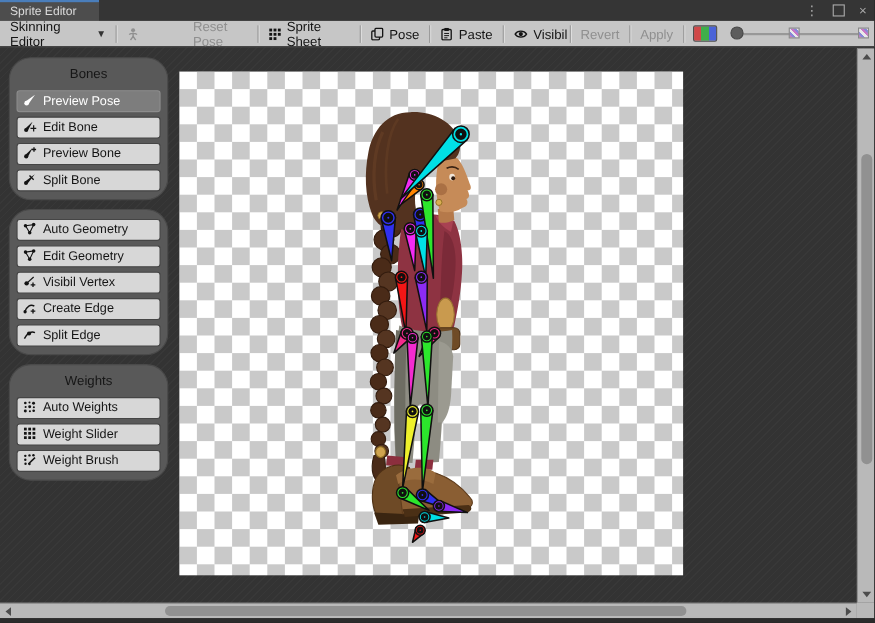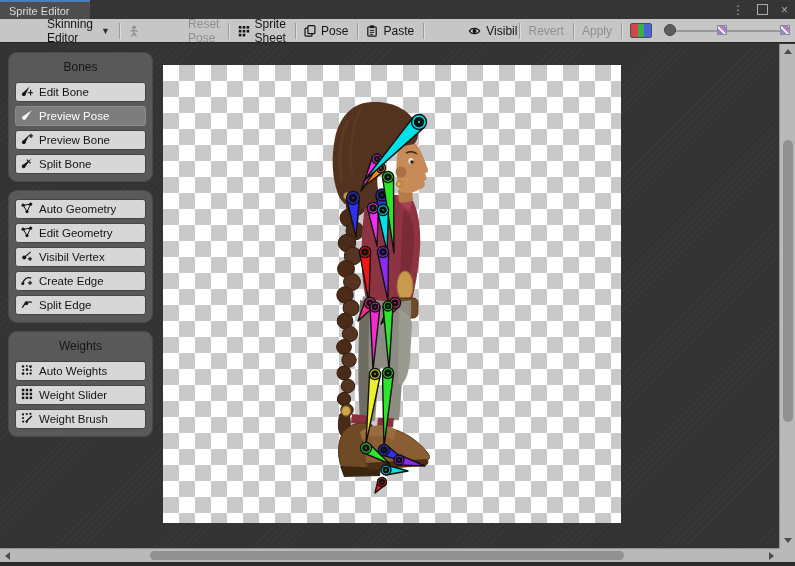--- a/index.html
+++ b/index.html
@@ -11,21 +11,21 @@
   .tab{position:absolute;left:0;top:0;width:90px;height:19px;background:#4d4d4d;
     border-top:2px solid #4a7ebb;box-sizing:border-box;color:#dcdcdc;font-size:11px;
     display:flex;align-items:center;padding-left:9px;}
   .win-controls{position:absolute;right:7px;top:0;height:19px;display:flex;gap:13px;
     align-items:center;color:#ababab;font-size:12px;}
   .win-controls .maxbox{width:9px;height:9px;border:1.5px solid #ababab;display:inline-block;}
   .win-controls span{line-height:1;}
 
   
   .toolbar{position:absolute;top:19px;left:0;right:0;height:23px;background:#c6c6c6;
-    border-bottom:1px solid #262626;display:flex;align-items:center;font-size:12px;color:#141414;box-sizing:content-box;padding-left:38px;}
+    border-bottom:1px solid #262626;display:flex;align-items:center;font-size:12px;color:#141414;box-sizing:content-box;}
   .tb-btn{display:flex;align-items:center;gap:5px;padding:0 9px;height:100%;}
   .tb-btn svg{display:block;}
   .tb-sep{width:1px;height:16px;background:#9b9b9b;box-shadow:1px 0 0 #dedede;}
   .disabled{color:#8f8f8f;gap:48px;}
   .caret{font-size:9px;margin-left:3px;color:#333;}
   .clip{max-width:44px;overflow:hidden;white-space:nowrap;display:inline-block;}
   .tb-right{margin-left:auto;display:flex;align-items:center;height:100%;}
   .tb-swatch{width:20px;height:13px;border:1px solid #4e4e4e;border-radius:2px;margin:0 8px;
     background:linear-gradient(90deg,#d04848 0 33%,#3fae4a 33% 66%,#4a63d8 66%);}
   .tb-slider{position:relative;width:132px;height:23px;margin-right:3px;}
@@ -40,21 +40,21 @@
   .viewport{position:absolute;top:43px;left:0;right:0;bottom:0;
     background-image:repeating-linear-gradient(135deg,rgba(255,255,255,0.022) 0 1px,rgba(0,0,0,0) 1px 5px);
     background-color:#333333;}
   .checker{position:absolute;left:163px;top:22px;width:458px;height:458px;
     background:conic-gradient(#c9c9c9 0 25%,#ffffff 0 50%,#c9c9c9 0 75%,#ffffff 0);
     background-size:32px 32px;}
   .sprite-svg{position:absolute;left:163px;top:22px;width:458px;height:458px;}
 
   
   .panels{position:absolute;left:8px;top:9px;width:145px;}
-  .panel{width:145px;background:#595959;border:1px solid #4a4a4a;border-radius:9px;
+  .panel{width:145px;background:#595959;border:1px solid #4a4a4a;border-radius:20px;
     box-sizing:border-box;padding:4px 6px 7px;margin-bottom:8px;}
   .panel-title{text-align:center;color:#161616;font-size:12px;padding:3px 0 4px;}
   .panel-btn{display:flex;align-items:center;gap:6px;height:20px;background:#d7d7d7;
     border:1px solid #454545;border-radius:3px;margin-top:4px;padding:0 5px;
     font-size:11.5px;color:#141414;box-sizing:border-box;white-space:nowrap;}
   .panel-btn.selected{background:#7d7d7d;color:#ffffff;border-color:#8d8d8d;}
   .panel-btn svg{flex:0 0 auto;}
 
   
   .vscroll{position:absolute;top:44px;right:0;width:16px;height:504px;background:#b9b9b9;border-left:1px solid #909090;box-sizing:border-box;}
@@ -131,21 +131,21 @@
       <span>
           <svg width="12" height="12" viewBox="0 0 12 12">
             <rect x="1.8" y="1.8" width="8.4" height="9.4" rx="1" fill="none" stroke="currentColor" stroke-width="1.2"></rect>
             <rect x="4" y="0.4" width="4" height="2.8" fill="currentColor"></rect>
             <path d="M3.8 5.4 h4.4 M3.8 7.4 h4.4 M3.8 9.4 h3" stroke="currentColor" stroke-width="0.9" fill="none"></path>
           </svg>
         </span>
       <span>Paste</span>
     </div>
     <div class="tb-sep"></div>
-    <div class="tb-btn" style="padding-right:2px;margin-left:36px;">
+    <div class="tb-btn" style="padding-right:2px;">
       <span>
           <svg width="13" height="12" viewBox="0 0 12 12">
             <path d="M0.8 6 C3 2.4 9 2.4 11.2 6 C9 9.6 3 9.6 0.8 6 Z" fill="none" stroke="currentColor" stroke-width="1.2"></path>
             <circle cx="6" cy="6" r="1.9" fill="currentColor"></circle>
           </svg>
         </span>
       <span class="clip">Visibil</span>
     </div>
     <div class="tb-sep"></div>
     <div class="tb-btn disabled">
@@ -336,34 +336,34 @@
             <polygon points="378.2035233052055,479.58406028513076 375,493 385.7964766947945,484.41593971486924" fill="#f31616" stroke="#101010" stroke-width="1.4" stroke-linejoin="round"></polygon>
             <circle cx="382" cy="482" r="4.5" fill="#f31616" stroke="#101010" stroke-width="1.4"></circle>
             <circle cx="382" cy="482" r="1.89" fill="none" stroke="#101010" stroke-width="2.475"></circle>
           </g>
         </g>
     </svg>
 
     <div class="panels" id="panels">
         <div class="panel">
           <div class="panel-title">Bones</div>
+          <div class="panel-btn selected">
+            <span><svg width="12" height="12" viewBox="0 0 12 12" fill="currentColor">
+                <circle cx="3.2" cy="8.8" r="2.1"></circle>
+                <path d="M2.2 7.2 L10.8 1.2 L4.8 9.8 Z"></path>
+              </svg></span>
+            <span>Preview Pose</span>
+          </div>
           <div class="panel-btn">
             <span><svg width="12" height="12" viewBox="0 0 12 12" fill="currentColor">
                 <circle cx="2.8" cy="9.2" r="1.9"></circle>
                 <path d="M2 7.8 L8.6 1.6 L4.2 9.9 Z"></path>
                 <path d="M9.6 4.8 v5.8 M6.7 7.7 h5.8" stroke="currentColor" stroke-width="1.1" fill="none"></path>
               </svg></span>
             <span>Edit Bone</span>
-          </div>
-          <div class="panel-btn selected">
-            <span><svg width="12" height="12" viewBox="0 0 12 12" fill="currentColor">
-                <circle cx="3.2" cy="8.8" r="2.1"></circle>
-                <path d="M2.2 7.2 L10.8 1.2 L4.8 9.8 Z"></path>
-              </svg></span>
-            <span>Preview Pose</span>
           </div>
           <div class="panel-btn">
             <span><svg width="12" height="12" viewBox="0 0 12 12" fill="currentColor">
                 <circle cx="2.8" cy="9.2" r="1.9"></circle>
                 <path d="M2 7.8 L8.6 1.6 L4.2 9.9 Z"></path>
                 <path d="M9.9 0.8 v4.2 M7.8 2.9 h4.2" stroke="currentColor" stroke-width="1.2" fill="none"></path>
               </svg></span>
             <span>Preview Bone</span>
           </div>
           <div class="panel-btn">

